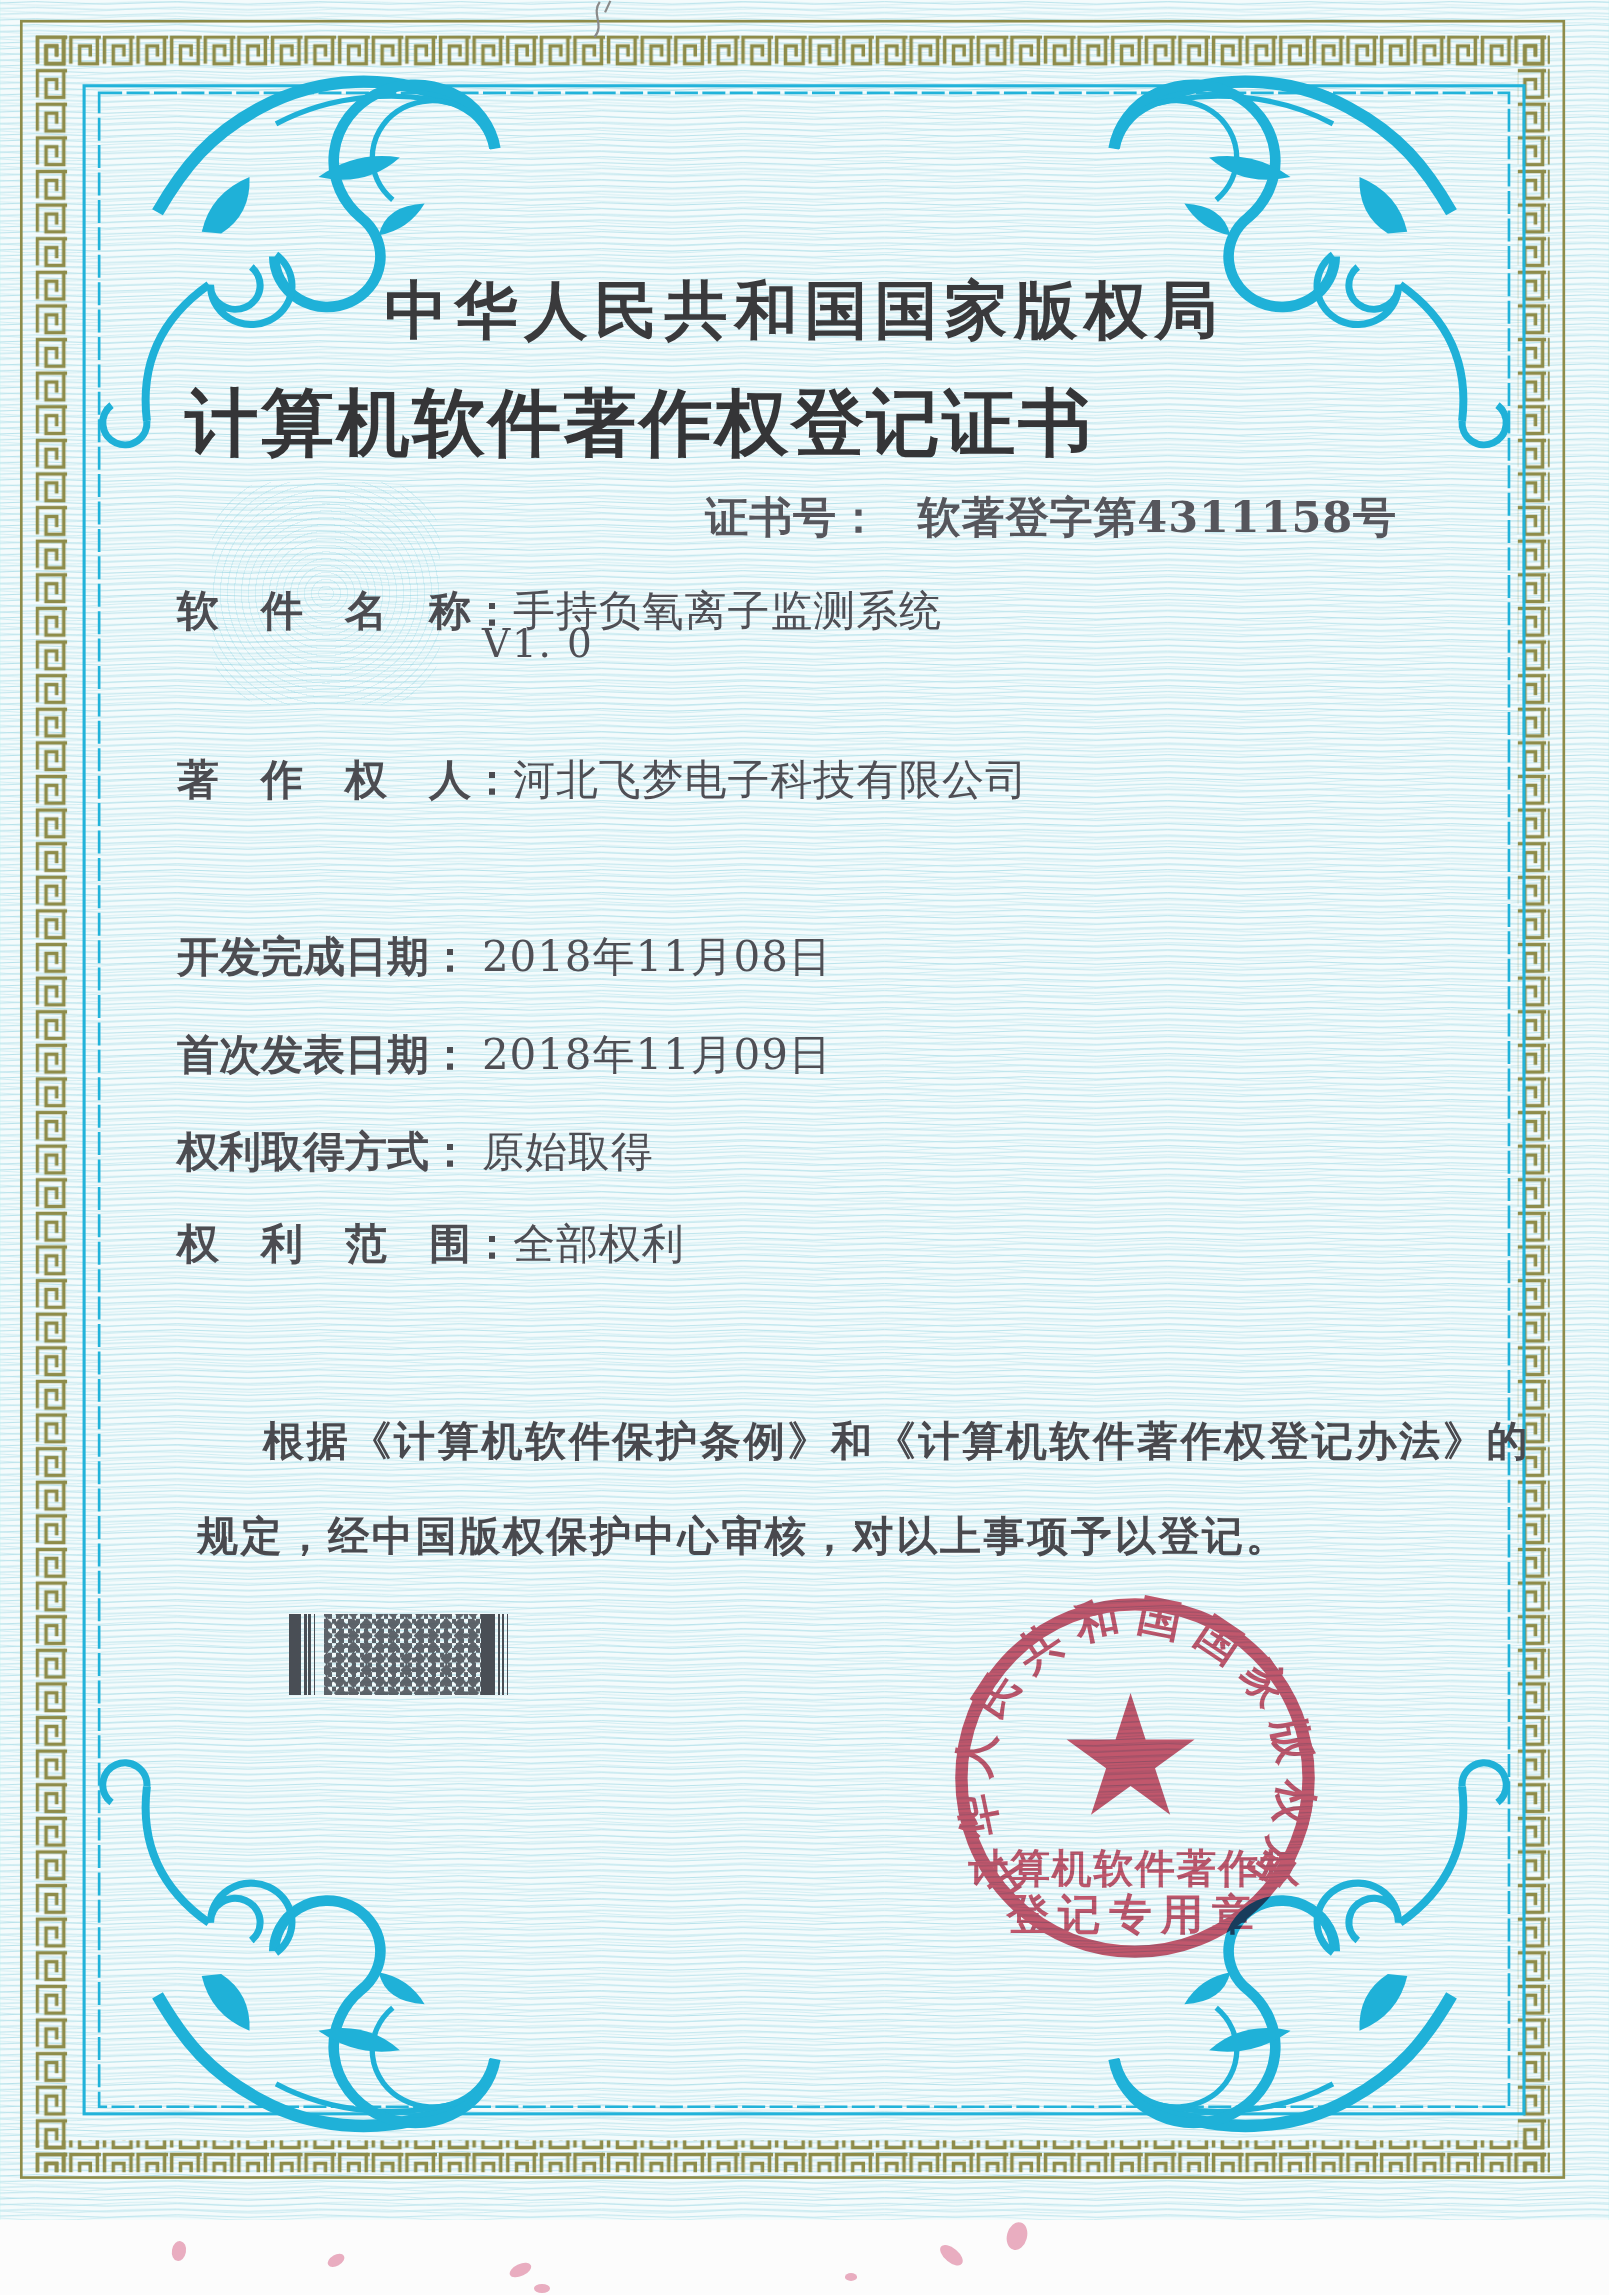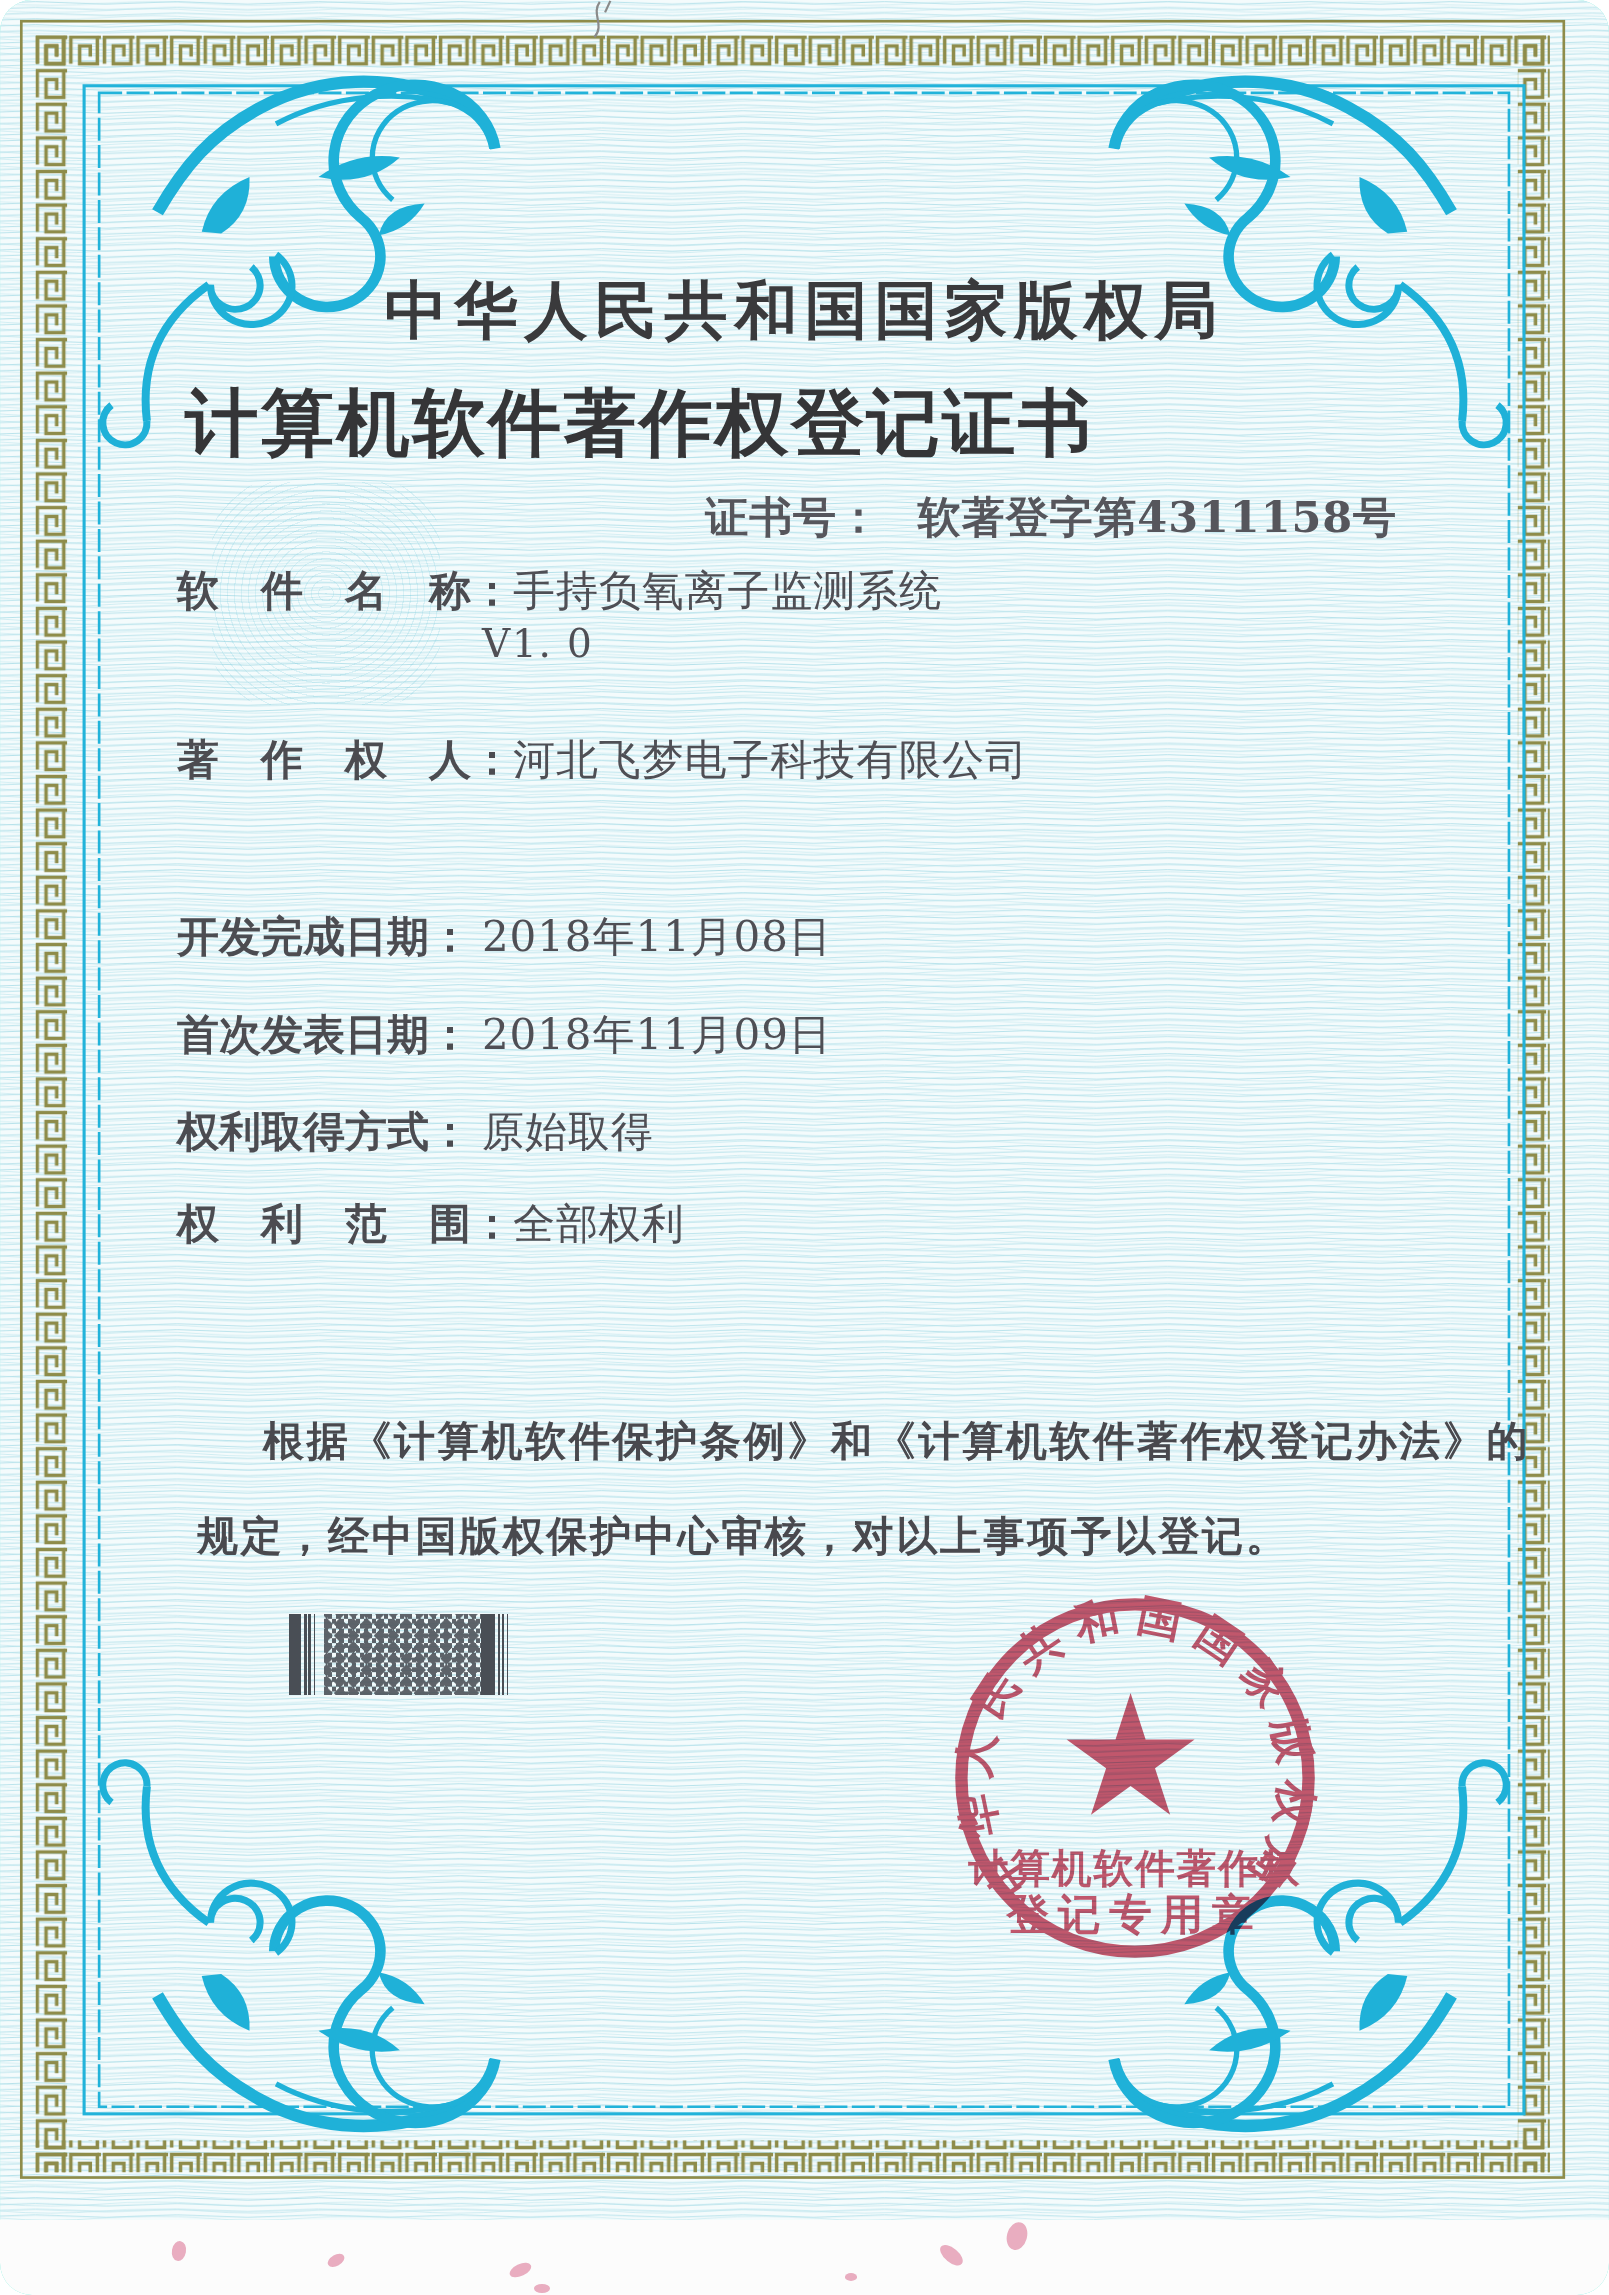--- a/index.html
+++ b/index.html
@@ -1,34 +1,33 @@
 <!DOCTYPE html>
 <html style="--seal-red: #c64a60; --serial-red: #c3485f; --border-olive: #8e8c4a; --flourish-blue: #1fb1d8; --text-dark: #4a4a4e;font-size:14px"><head>
 <meta charset="utf-8">
 <style>
   html,body{margin:0;padding:0;background:#ffffff;}
   .page{
     position:relative;width:1609px;height:2295px;overflow:hidden;
     background:#5eead4;
     font-family:"DejaVu Serif","Liberation Serif",serif;
-    border-radius:32px;
   }
   .abs{position:absolute;}
   
   .authority{
     left:0;top:268px;width:1609px;text-align:center;
     font-size:63px;font-weight:700;letter-spacing:7px;color:#3a3a3c;
   }
   .cert-title{
     left:0;top:375px;width:1279px;text-align:center;
     font-size:73px;font-weight:700;letter-spacing:2.7px;color:#353537;
   }
   .cert-no{right:212px;top:489px;font-size:43px;font-weight:600;color:#56565c;letter-spacing:0.9px;}
   .cert-no .val{margin-left:37px;}
-  .frow{left:177px;font-size:42px;color:#4c4c51;font-weight:600;white-space:nowrap;}
+  .frow{left:177px;font-size:42px;color:#4c4c51;font-weight:600;white-space:nowrap;margin-top:20px;}
   .frow .flabel{display:inline-block;min-width:305px;}
   .frow .fvalue{font-weight:500;color:#4f4f55;letter-spacing:0.9px;}
   .fversion{left:482px;top:621px;font-size:39px;color:#4f4f55;font-weight:500;letter-spacing:1.8px;}
   .stmt{font-size:41px;color:#49494e;font-weight:700;letter-spacing:2.7px;white-space:nowrap;}
   .stmt1{left:263px;top:1414px;}
   .stmt2{left:177px;top:1509px;margin-left:20px;}
   .issue-date{left:961px;top:1943px;font-size:41px;letter-spacing:1.8px;color:#6a6a70;font-weight:500;}
   .serial{left:237px;top:1940px;font-size:46px;color:#39393b;}
   .serial .num{color:var(--serial-red,#c3485f);letter-spacing:5.3px;margin-left:34px;font-weight:500;}
   

